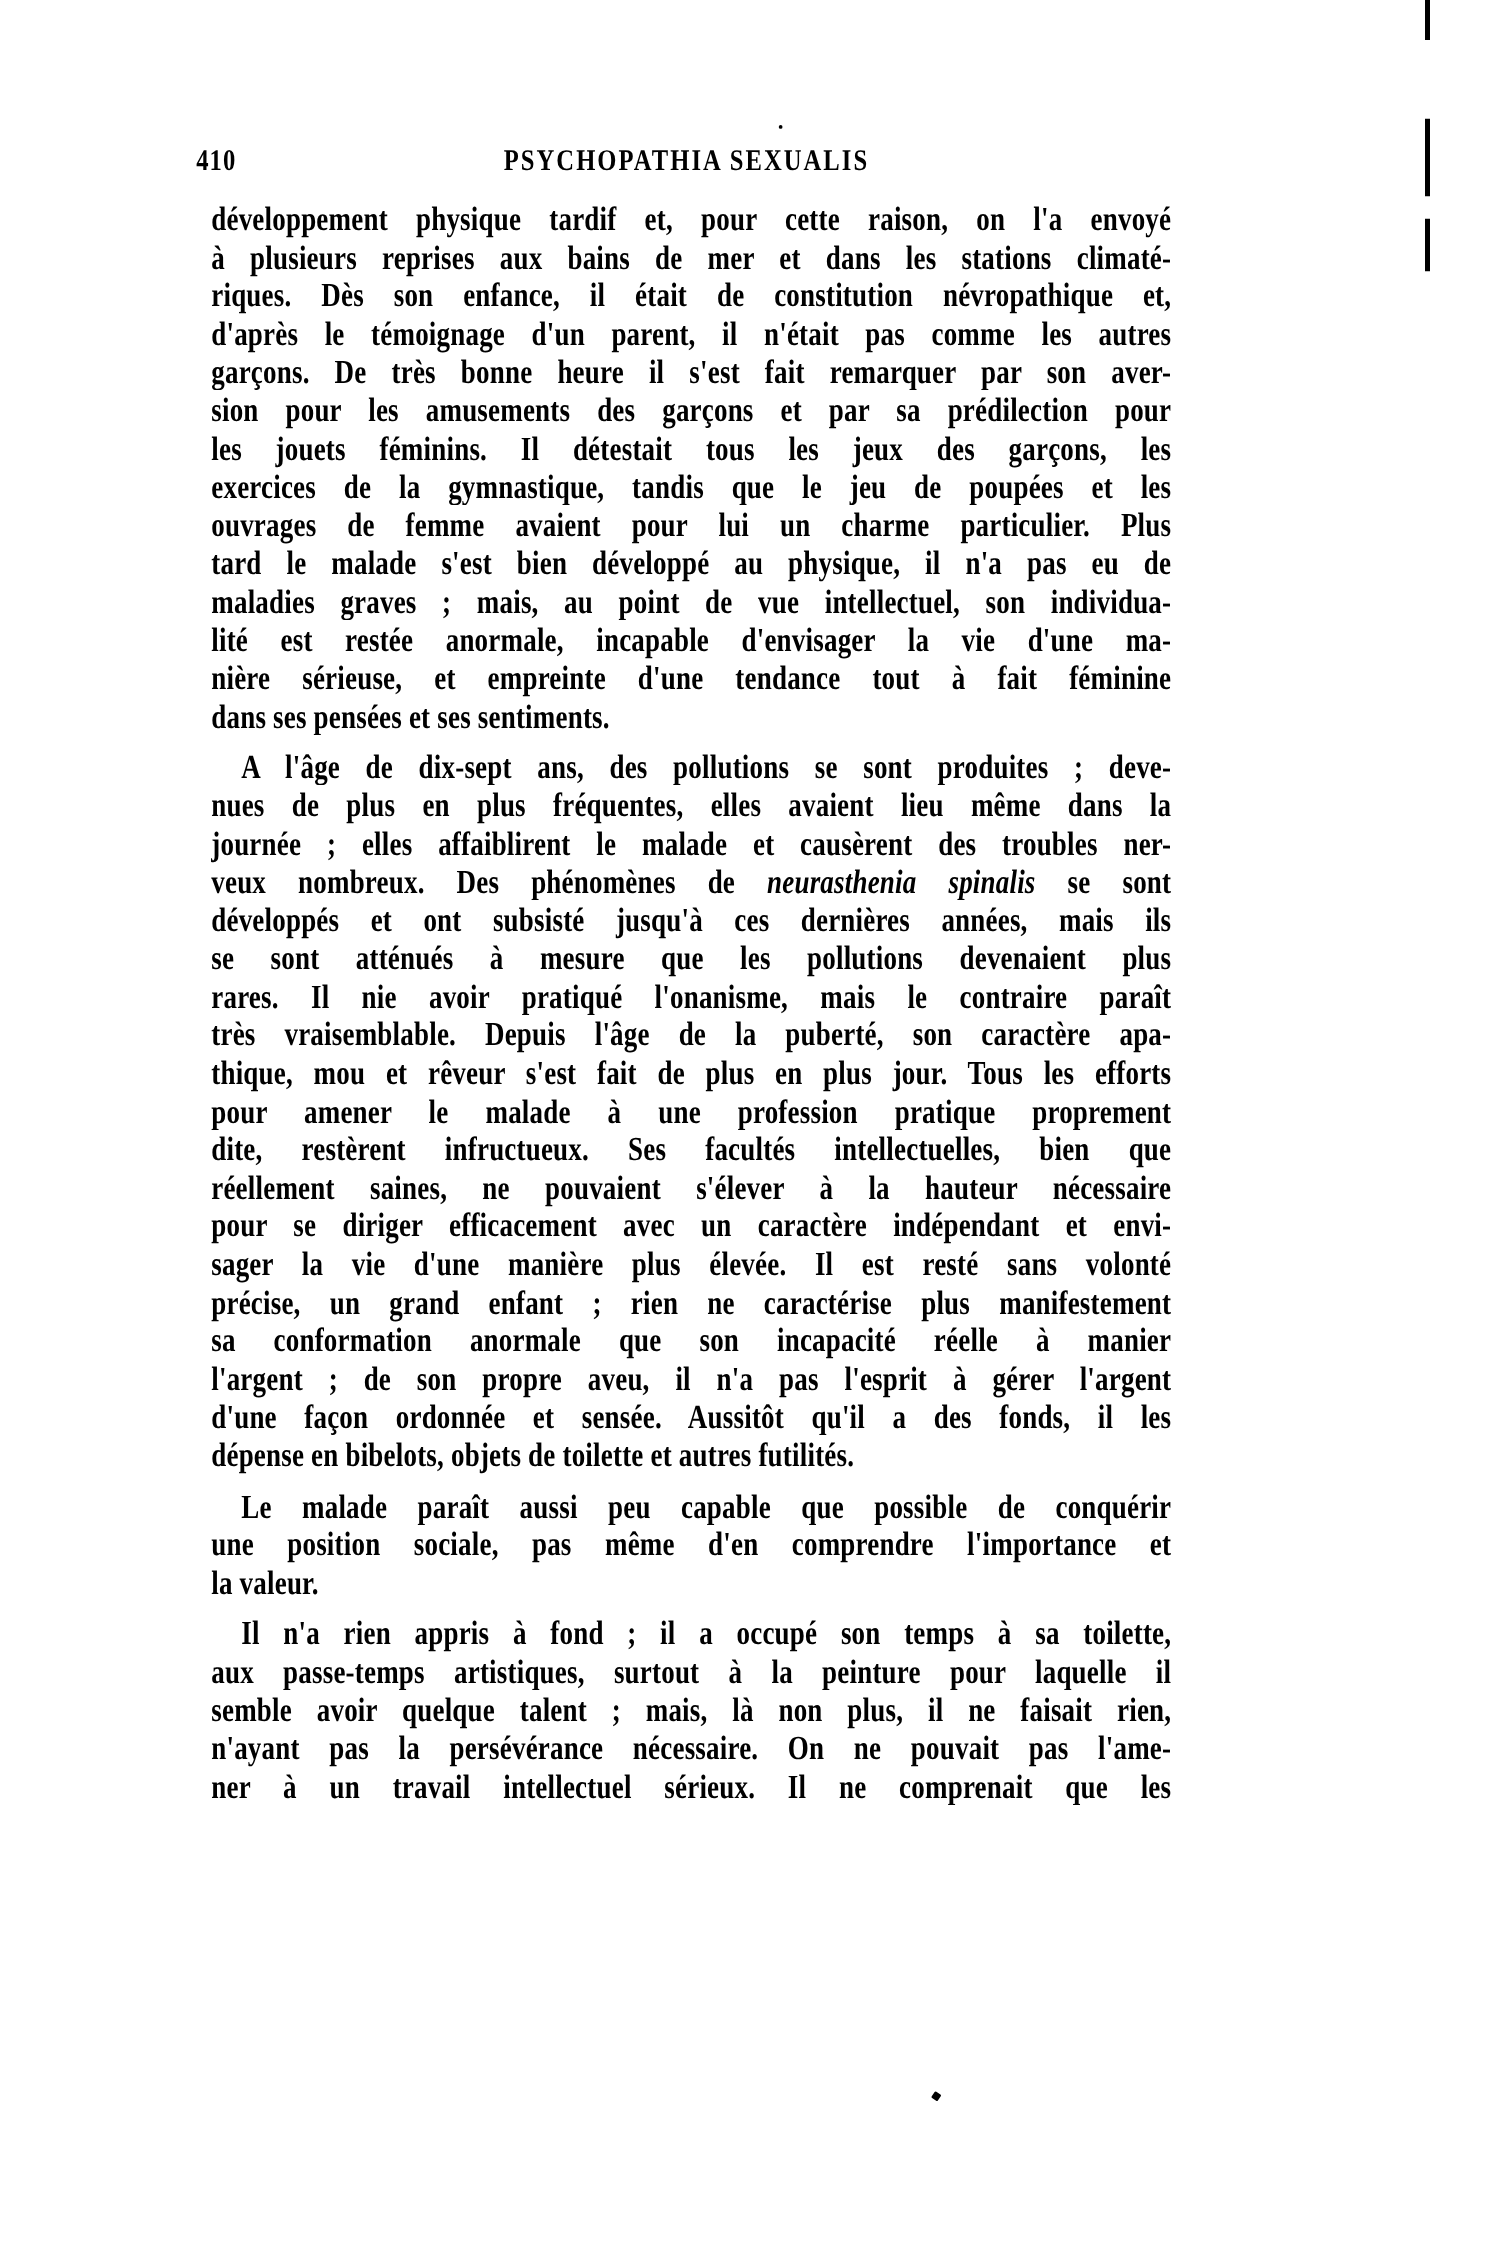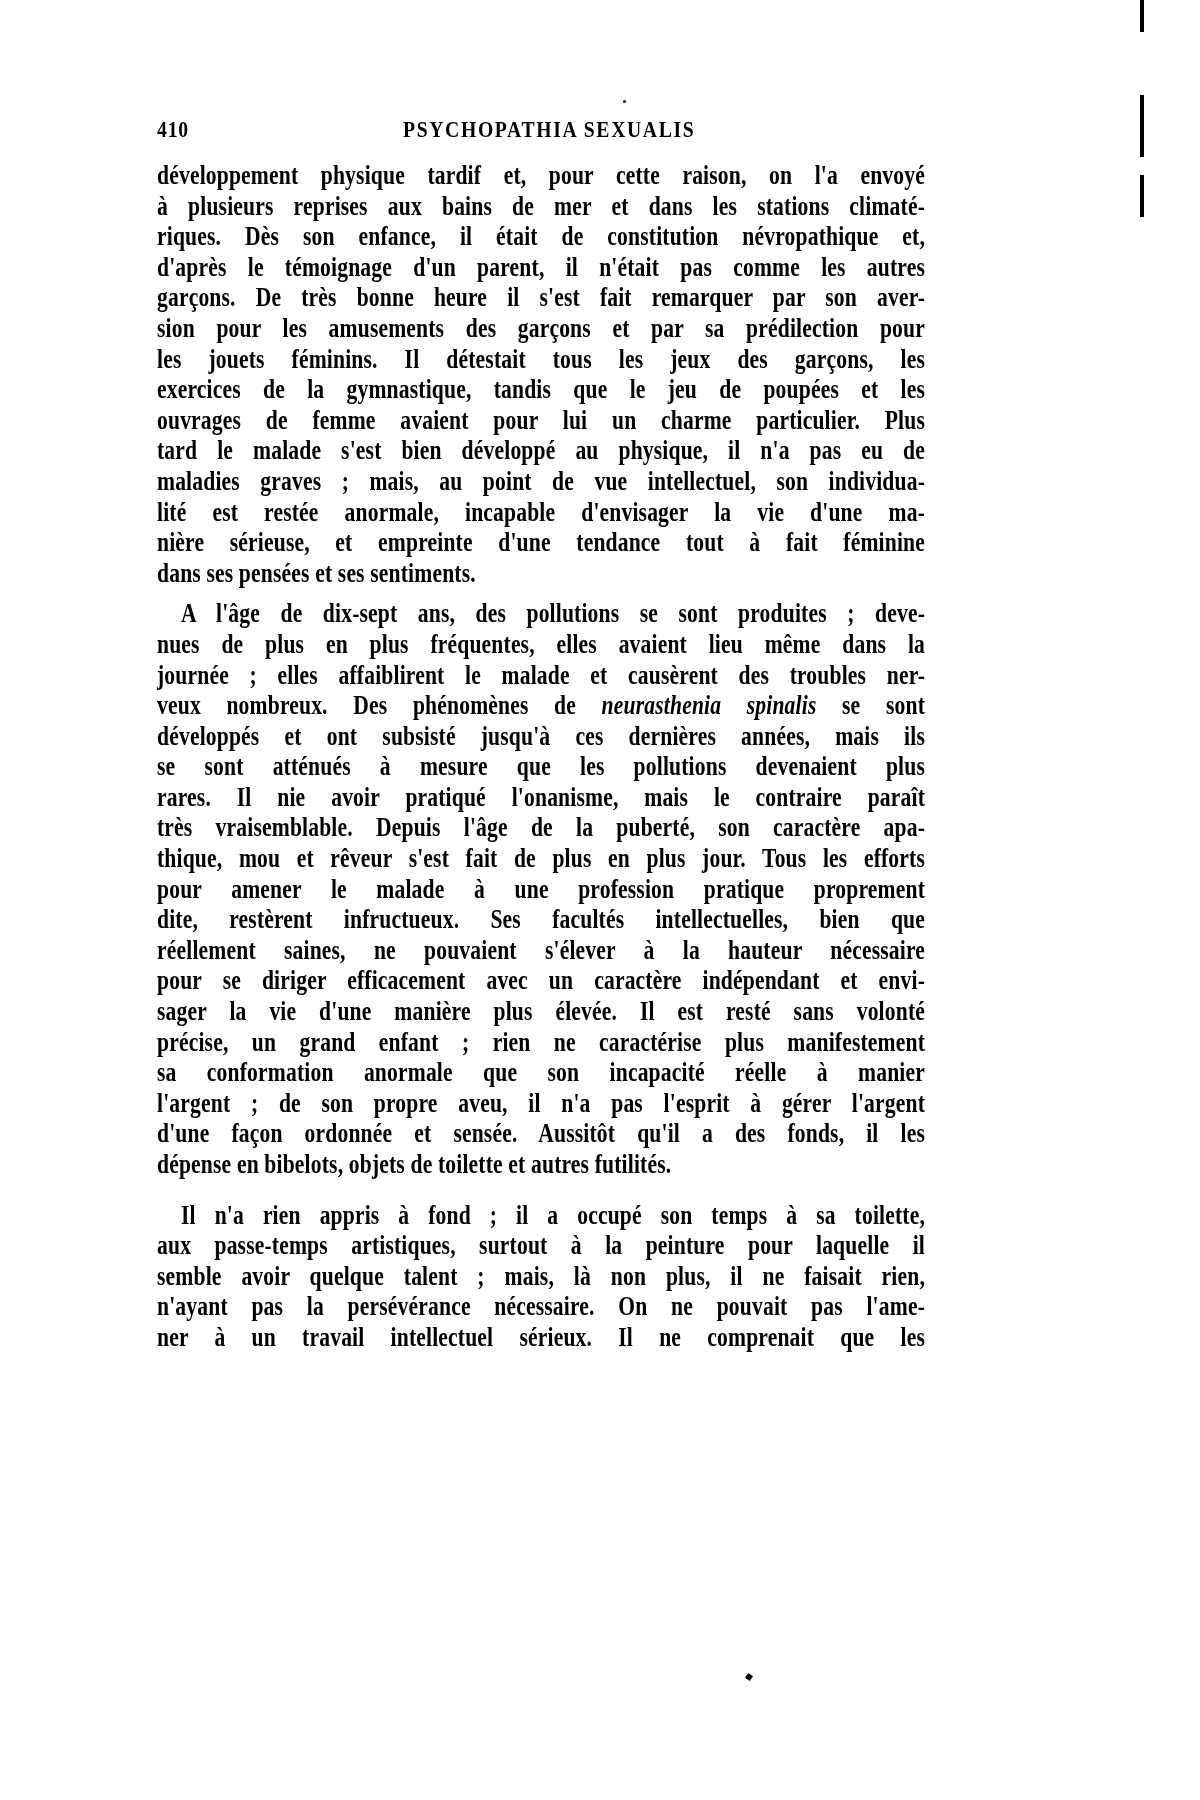--- a/index.html
+++ b/index.html
@@ -51,21 +51,21 @@
     }
     .book-title {
       position: absolute;
       left: 300px;
       top: 0;
       letter-spacing: 2px;
     }
 
     .text-block {
       position: absolute;
-      left: 157px;
+      left: 169px;
       top: 160px;
       width: 768px;
     }
     .line {
       height: 30.6px;
       line-height: 30.6px;
       font-family: "Liberation Serif", serif;
       font-weight: bold;
       font-size: 27px;
       white-space: nowrap;
@@ -137,20 +137,25 @@
       <div class="line">réellement saines, ne pouvaient s'élever à la hauteur nécessaire</div>
       <div class="line">pour se diriger efficacement avec un caractère indépendant et envi-</div>
       <div class="line">sager la vie d'une manière plus élevée. Il est resté sans volonté</div>
       <div class="line">précise, un grand enfant ; rien ne caractérise plus manifestement</div>
       <div class="line">sa conformation anormale que son incapacité réelle à manier</div>
       <div class="line">l'argent ; de son propre aveu, il n'a pas l'esprit à gérer l'argent</div>
       <div class="line">d'une façon ordonnée et sensée. Aussitôt qu'il a des fonds, il les</div>
       <div class="line last">dépense en bibelots, objets de toilette et autres futilités.</div>
     </div>
     <div class="para-gap"></div>
+    <div>
+      <div class="line indent">Le malade paraît aussi peu capable que possible de conquérir</div>
+      <div class="line">une position sociale, pas même d'en comprendre l'importance et</div>
+      <div class="line last">la valeur.</div>
+    </div>
     <div class="para-gap"></div>
     <div>
       <div class="line indent">Il n'a rien appris à fond ; il a occupé son temps à sa toilette,</div>
       <div class="line">aux passe-temps artistiques, surtout à la peinture pour laquelle il</div>
       <div class="line">semble avoir quelque talent ; mais, là non plus, il ne faisait rien,</div>
       <div class="line">n'ayant pas la persévérance nécessaire. On ne pouvait pas l'ame-</div>
       <div class="line">ner à un travail intellectuel sérieux. Il ne comprenait que les</div>
     </div>
   </div>
 

